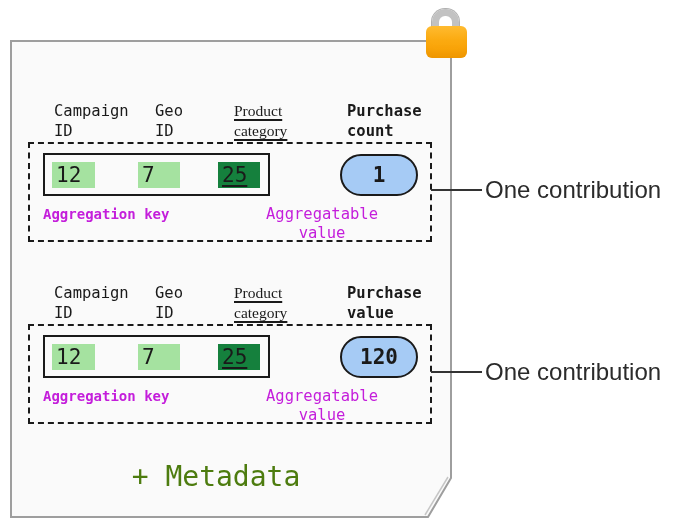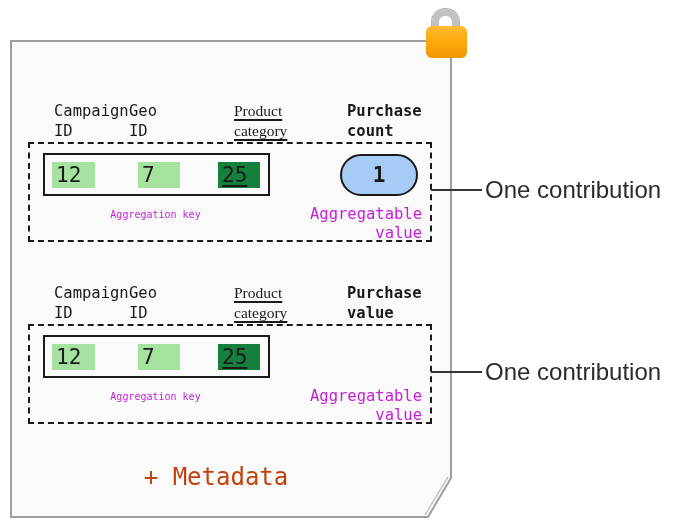--- a/index.html
+++ b/index.html
@@ -11,47 +11,47 @@
   .lock-shackle{position:absolute;left:432px;top:9px;width:27px;height:24px;
       border:7px solid #c2c2c2;border-bottom:none;border-radius:13px 13px 0 0;
       box-sizing:border-box;box-shadow:0 0 0 1px #b0b0b0;}
   .lock-body{position:absolute;left:426px;top:26px;width:41px;height:32px;border-radius:6px;
       background:linear-gradient(180deg,#ffbb30 0%,#fbaa10 45%,#f89e00 100%);
       box-shadow:inset 0 -10px 8px -6px rgba(205,120,0,.25);}
   
   .section{position:absolute;left:0;width:700px;height:152px;z-index:2;}
   .s1{top:101px;} .s2{top:283px;}
   .hdr{position:absolute;top:0;white-space:pre-line;font-size:15.5px;line-height:20px;}
-  .h1{left:54px;} .h2{left:129px;}
+  .h1{left:54px;} .h2{left:155px;}
   .h3{left:234px;text-decoration:underline;text-underline-offset:3px;text-decoration-thickness:1.5px;font-family:Liberation Serif, serif;}
   .h4{left:347px;font-weight:bold;}
   .dashedbox{position:absolute;left:28px;top:41px;width:404px;height:100px;
       border:2px dashed #1a1a1a;box-sizing:border-box;}
   .keybox{position:absolute;left:43px;top:52px;width:227px;height:43px;
       border:2px solid #1a1a1a;box-sizing:border-box;}
   .cell{position:absolute;top:61px;height:26px;line-height:26px;padding-left:4px;
       font-size:21px;box-sizing:border-box;}
   .c1{left:52px;width:43px;background:#a5e2a0;}
   .c2{left:138px;width:42px;background:#a5e2a0;}
   .c3{left:218px;width:42px;background:#15803d;text-decoration:underline;
       text-underline-offset:3px;text-decoration-thickness:1.5px;}
   .pill{position:absolute;left:340px;top:53px;width:78px;height:42px;border-radius:21px;
       border:2px solid #1a1a1a;background:#a6cbf5;box-sizing:border-box;
       display:flex;align-items:center;justify-content:center;
       font-weight:bold;font-size:21px;}
-  .agg-key{position:absolute;left:43px;top:104px;width:225px;text-align:center;
-      color:#c41edb;font-size:10px;line-height:19px;}
-  .agg-val{position:absolute;left:222px;top:104px;width:200px;text-align:right;
+  .agg-key{position:absolute;left:43px;top:104px;width:225px;text-align:left;
+      color:#c41edb;font-size:14px;line-height:19px;font-weight:bold;}
+  .agg-val{position:absolute;left:222px;top:104px;width:200px;text-align:center;
       color:#c41edb;font-size:15.5px;line-height:19px;white-space:pre-line;}
   .connector{position:absolute;left:431px;top:88px;width:51px;height:0;
       border-top:2px solid #333333;}
   .contrib{position:absolute;left:485px;top:75px;font-family:"Liberation Sans",sans-serif;
       font-size:24px;line-height:28px;color:#2b2b2b;white-space:nowrap;}
   .metadata{position:absolute;left:0;top:464px;width:432px;text-align:center;z-index:2;
-      font-size:24px;line-height:26px;color:#c2410c;}
+      font-size:28px;line-height:26px;color:#4d7c0f;}
 </style>
 </head>
 <body>
 
 <div class="stage">
 
   <svg class="paper-svg" width="700" height="524" viewBox="0 0 700 524">
     <path d="M11 41 H451 V478 L428 517 H11 Z" fill="#FAFAFA" stroke="#9E9E9E" stroke-width="2"></path>
     <path d="M448 477 L425 515" stroke="#c6c6c6" stroke-width="1.5" fill="none"></path>
   </svg>
@@ -98,20 +98,21 @@
     <div class="hdr h4">Purchase
 value</div>
 
     <div class="dashedbox"></div>
     <div class="keybox"></div>
 
     <div class="cell c1">12</div>
     <div class="cell c2">7</div>
     <div class="cell c3">25</div>
 
+    <div class="pill">120</div>
 
     <div class="agg-key">Aggregation key</div>
     <div class="agg-val">Aggregatable
 value</div>
 
     <div class="connector"></div>
     <div class="contrib">One contribution</div>
   </div>
 
   <div class="metadata">+ Metadata</div>

